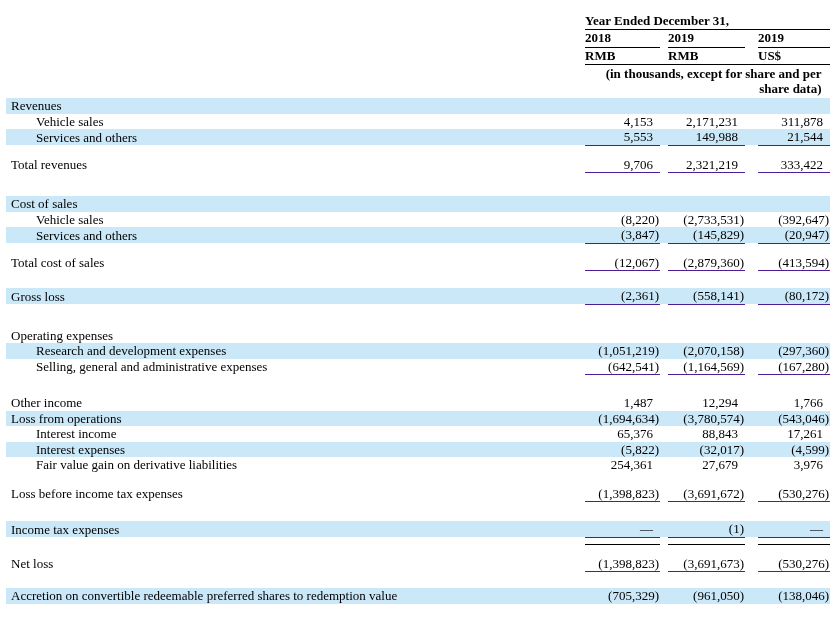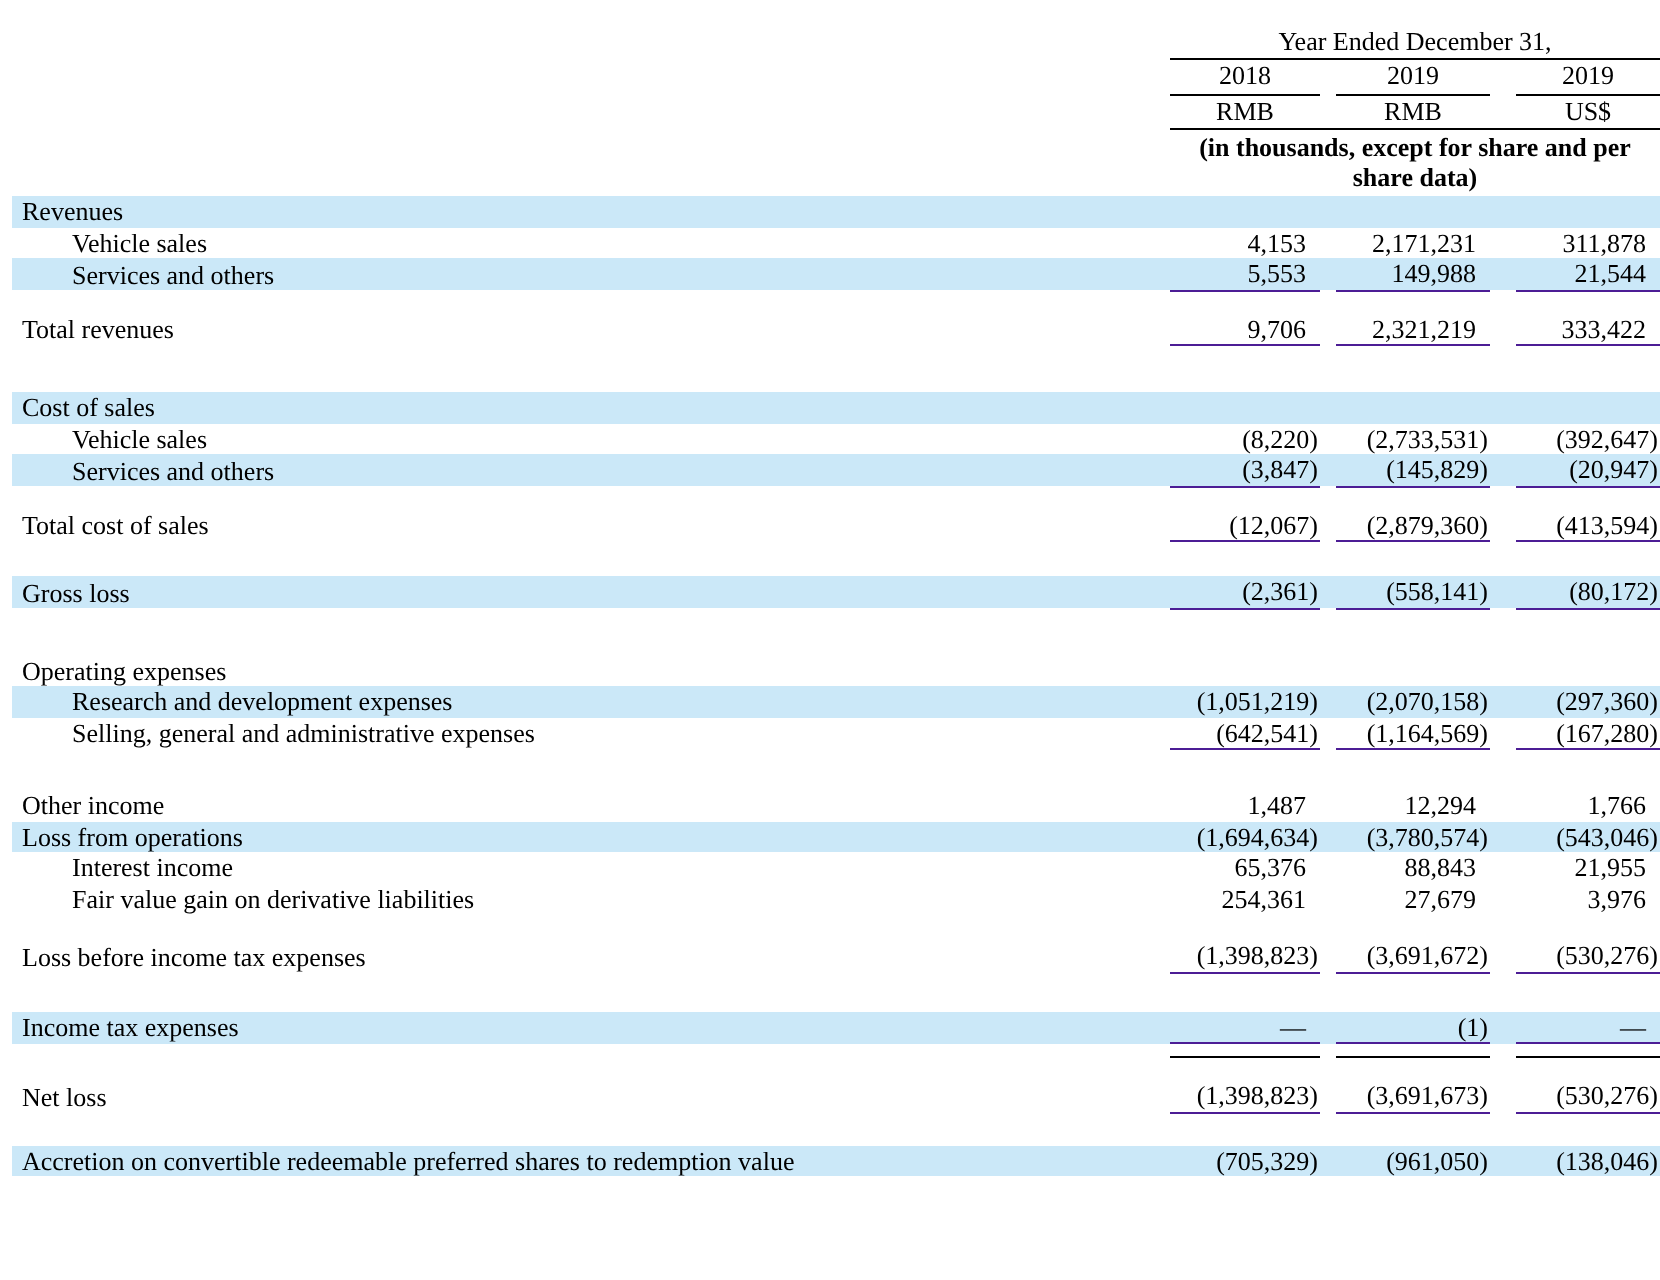--- a/index.html
+++ b/index.html
@@ -16,25 +16,25 @@
     padding:0; vertical-align:bottom; white-space:nowrap; overflow:visible;
   }
   .lbl { text-align:left; padding-left:5px; }
   .ind { padding-left:30px; }
   .b   { font-weight:normal; }
   .num { text-align:right; padding-right:1px; }
   .pp  { padding-right:7px; }
   .ul  { border-bottom:1px solid #4c1d95; }
   .rl  { border-bottom:1px solid #000; }
   tr.st td { background:#cbe8f8; }
-  .hc  { text-align:center; font-weight:normal; }
+  .hc  { font-weight:bold; }
   .bb  { border-bottom:1px solid #000; }
   td.notecell { vertical-align:top; }
   .note {
-    font-weight:bold; text-align:center; white-space:normal;
+    font-weight:bold; text-align:right; white-space:normal;
     max-width:228px; margin:1px auto 0 auto; line-height:15px; font-size:13px;
   }
   tr.hdr td { vertical-align:bottom; padding-bottom:1px; }
 </style>
 </head>
 <body>
 
 <div>
   <table class="fin">
     <colgroup>
@@ -203,21 +203,29 @@
           <td class="num b">(3,780,574)</td>
           <td></td>
           <td class="num b">(543,046)</td>
         </tr>
         <tr>
           <td class="lbl ind">Interest income</td>
           <td class="num pp">65,376</td>
           <td></td>
           <td class="num pp">88,843</td>
           <td></td>
-          <td class="num pp">21,955</td>
+          <td class="num pp">17,261</td>
+        </tr>
+        <tr class="st">
+          <td class="lbl ind">Interest expenses</td>
+          <td class="num">(5,822)</td>
+          <td></td>
+          <td class="num">(32,017)</td>
+          <td></td>
+          <td class="num">(4,599)</td>
         </tr>
         <tr>
           <td class="lbl ind">Fair value gain on derivative liabilities</td>
           <td class="num pp">254,361</td>
           <td></td>
           <td class="num pp">27,679</td>
           <td></td>
           <td class="num pp">3,976</td>
         </tr>
         <tr>

